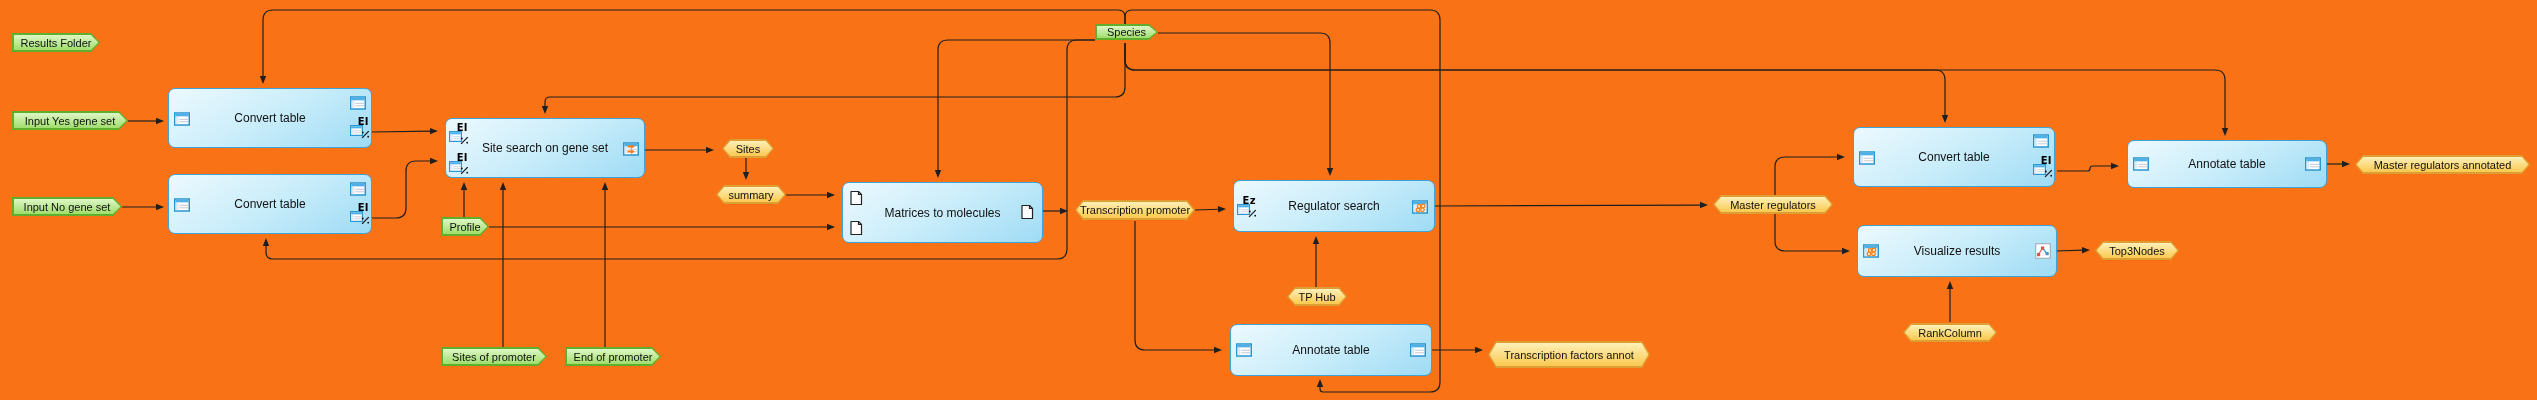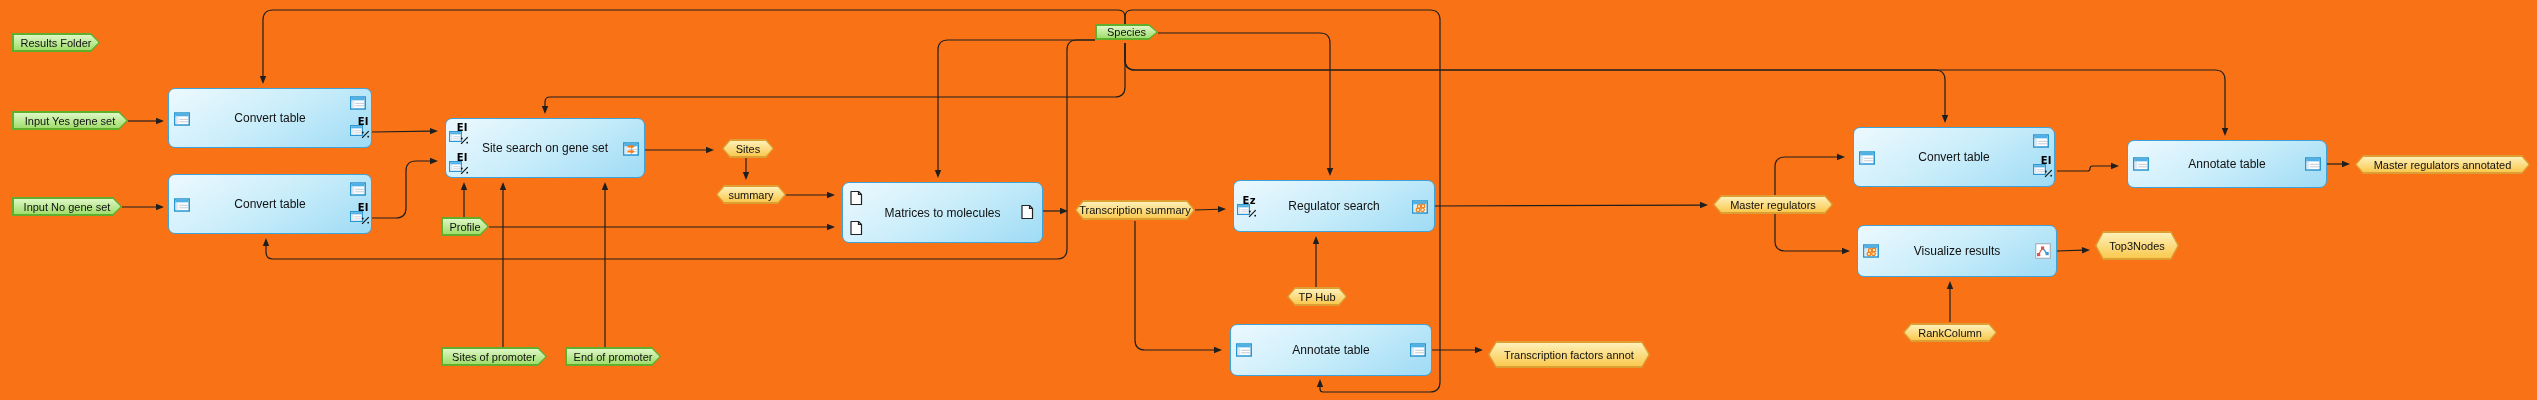--- a/index.html
+++ b/index.html
@@ -352,21 +352,21 @@
     <span class="label">Sites</span>
   </div>
   <div class="node hex" style="left:716px;top:185px;width:70px;height:19px">
     <span class="shell"></span>
       <span class="fill"></span>
     <span class="label">summary</span>
   </div>
   <div class="node hex" style="left:1075px;top:200px;width:120px;height:20px">
     <span class="shell"></span>
       <span class="fill"></span>
-    <span class="label">Transcription summary</span>
+    <span class="label">Transcription promoter</span>
   </div>
   <div class="node hex" style="left:1287px;top:287px;width:60px;height:19px">
     <span class="shell"></span>
       <span class="fill"></span>
     <span class="label">TP Hub</span>
   </div>
   <div class="node hex" style="left:1488px;top:341px;width:162px;height:27px">
     <span class="shell"></span>
       <span class="fill"></span>
     <span class="label">Transcription factors annot</span>
@@ -374,21 +374,21 @@
   <div class="node hex" style="left:1713px;top:195px;width:120px;height:19px">
     <span class="shell"></span>
       <span class="fill"></span>
     <span class="label">Master regulators</span>
   </div>
   <div class="node hex" style="left:2355px;top:155px;width:175px;height:19px">
     <span class="shell"></span>
       <span class="fill"></span>
     <span class="label">Master regulators annotated</span>
   </div>
-  <div class="node hex" style="left:2095px;top:231px;width:84px;height:29px">
+  <div class="node hex" style="left:2095px;top:241px;width:84px;height:19px">
     <span class="shell"></span>
       <span class="fill"></span>
     <span class="label">Top3Nodes</span>
   </div>
   <div class="node hex" style="left:1903px;top:323px;width:94px;height:19px">
     <span class="shell"></span>
       <span class="fill"></span>
     <span class="label">RankColumn</span>
   </div>
 </div>

